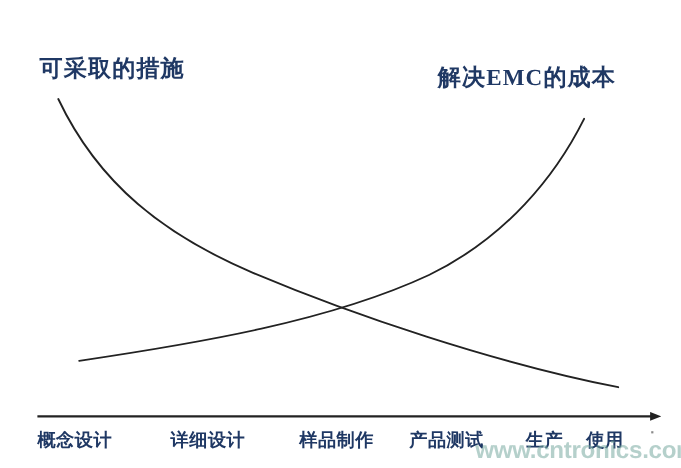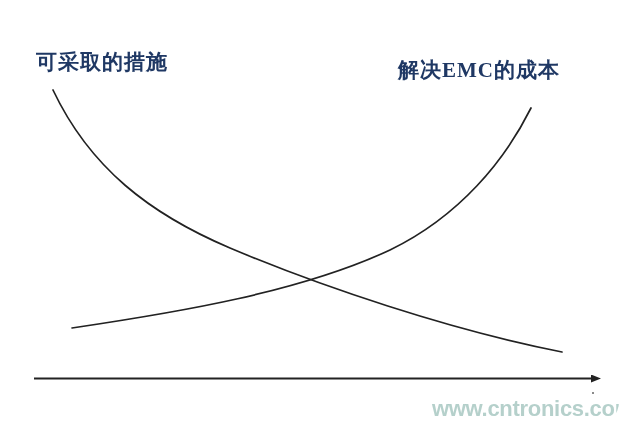--- a/index.html
+++ b/index.html
@@ -7,21 +7,20 @@
     padding: 0;
     background: #ffffff;
   }
   #stage {
     position: relative;
     width: 619px;
     height: 425px;
     background: #ffffff;
     overflow: hidden;
     font-family: "Liberation Serif", "DejaVu Serif", serif;
-    border-radius: 23px;
   }
   .curve-layer {
     position: absolute;
     left: 0;
     top: 0;
     width: 619px;
     height: 425px;
   }
   .series-label {
     position: absolute;
@@ -95,17 +94,25 @@
 
     <path d="M53,90 C90,168 150,214 230,248 C320,286 450,330 562,352" fill="none" stroke="#222222" stroke-width="1.7" stroke-linecap="round"></path>
 
     <path d="M72,328 C180,312 300,292 390,250 C460,216 505,160 531,108" fill="none" stroke="#222222" stroke-width="1.7" stroke-linecap="round"></path>
   </svg>
 
   <div class="series-label" id="label-mitigation">可采取的措施</div>
 
   <div class="series-label" id="label-cost">解决EMC的成本</div>
 
+  <div class="tick-labels">
+    <div class="tick-label" style="left:34px;">概念设计</div>
+    <div class="tick-label" style="left:155px;">详细设计</div>
+    <div class="tick-label" style="left:272px;">样品制作</div>
+    <div class="tick-label" style="left:372px;">产品测试</div>
+    <div class="tick-label" style="left:478px;">生产</div>
+    <div class="tick-label" style="left:533px;">使用</div>
+  </div>
 
   <div id="watermark">www.cntronics.com</div>
   <div id="watermark-dot"></div>
 
 </div>
 
 </body></html>

